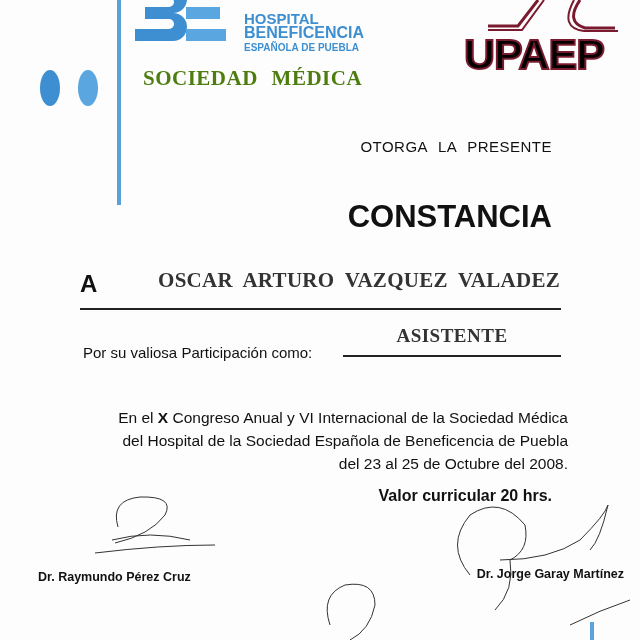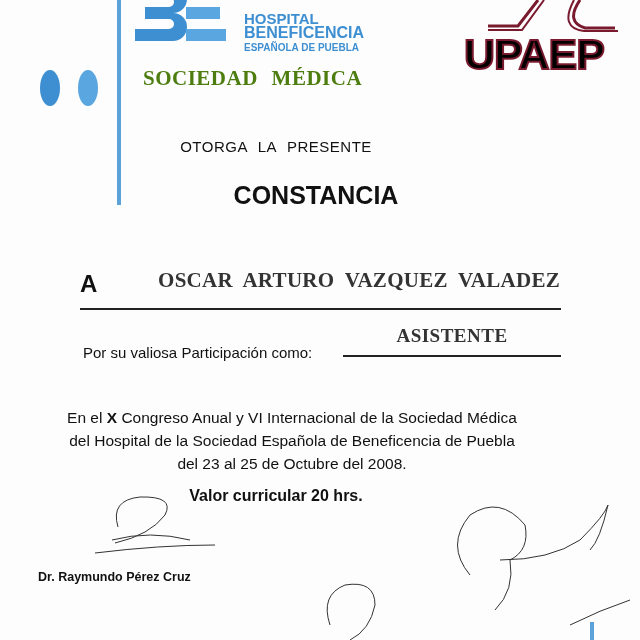--- a/index.html
+++ b/index.html
@@ -4,23 +4,23 @@
 <style>
   html, body { margin:0; padding:0; }
   body { width:640px; height:640px; background:#fdfdfd; position:relative; overflow:hidden; font-family:"Liberation Sans", sans-serif; color:#111; }
   .abs { position:absolute; }
   .vline { position:absolute; left:117px; top:0; width:4px; height:205px; background:#5aa2d8; }
   .dot { position:absolute; width:20px; height:36px; border-radius:50%; }
   .logo-be { position:absolute; left:130px; top:-20px; width:100px; height:70px; }
   .hosp { position:absolute; left:244px; color:#3d8fd1; font-weight:bold; font-family:"Liberation Sans", sans-serif; }
   .soc { position:absolute; left:143px; top:66px; font-family:"Liberation Serif", serif; font-weight:bold; font-size:21px; color:#4d7c0f; letter-spacing:0.5px; word-spacing:8px; }
   .upaep { position:absolute; left:464px; top:30px; font-family:"Liberation Sans", sans-serif; font-weight:bold; font-size:43px; color:#000000; -webkit-text-stroke:2px #7a1a2e; letter-spacing:-1px; }
-  .center { position:absolute; left:0; width:552px; text-align:center; }
+  .center { position:absolute; left:0; width:552px; text-align:right; }
   .otorga { top:138px; font-size:15px; letter-spacing:0.5px; word-spacing:6px; }
-  .const { top:181px; font-size:25px; font-weight:bold;padding-left:40px; }
+  .const { top:199px; font-size:31px; font-weight:bold; }
   .a-letter { position:absolute; left:80px; top:270px; font-size:24px; font-weight:bold; }
   .name { position:absolute; left:125px; top:268px; font-family:"Liberation Serif", serif; font-weight:bold; font-size:21px; color:#333; word-spacing:5px; letter-spacing:0.3px;margin-left:33px; }
   .line1 { position:absolute; left:80px; top:308px; width:481px; height:1.5px; background:#222; }
   .por { position:absolute; left:83px; top:344px; font-size:15px; }
   .line2 { position:absolute; left:343px; top:355px; width:218px; height:1.5px; background:#222; }
   .asis { position:absolute; left:343px; width:218px; top:325px; text-align:center; font-family:"Liberation Serif", serif; font-weight:bold; font-size:19px; color:#333; letter-spacing:0.5px; }
   .body { font-size:15.5px; line-height:23px; top:406px;margin-left:16px; }
   .valor { top:487px; font-size:16px; font-weight:bold; }
   .sig-l { position:absolute; left:38px; top:570px; font-size:12.5px; font-weight:bold; line-height:15px; }
   .sig-r { position:absolute; right:16px; top:567px; font-size:12.5px; font-weight:bold; line-height:14px; text-align:right; }
@@ -82,16 +82,17 @@
       <path d="M500 560 Q550 560 580 540 Q605 515 608 505 Q600 540 590 550"></path>
       <path d="M330 625 Q320 595 345 585 Q375 580 375 605 Q370 630 350 640"></path>
       <path d="M570 625 Q600 610 630 600"></path>
     </g>
   </svg>
 
   <div class="sig-l">
     <div>Dr. Raymundo Pérez Cruz</div>
   </div>
   <div class="sig-r">
+    <div>Dr. Jorge Garay Martínez</div>
   </div>
 
   <div class="abs" style="left:590px;top:622px;width:4px;height:18px;background:#5aa2d8;"></div>
 </div>
 
 </body></html>

